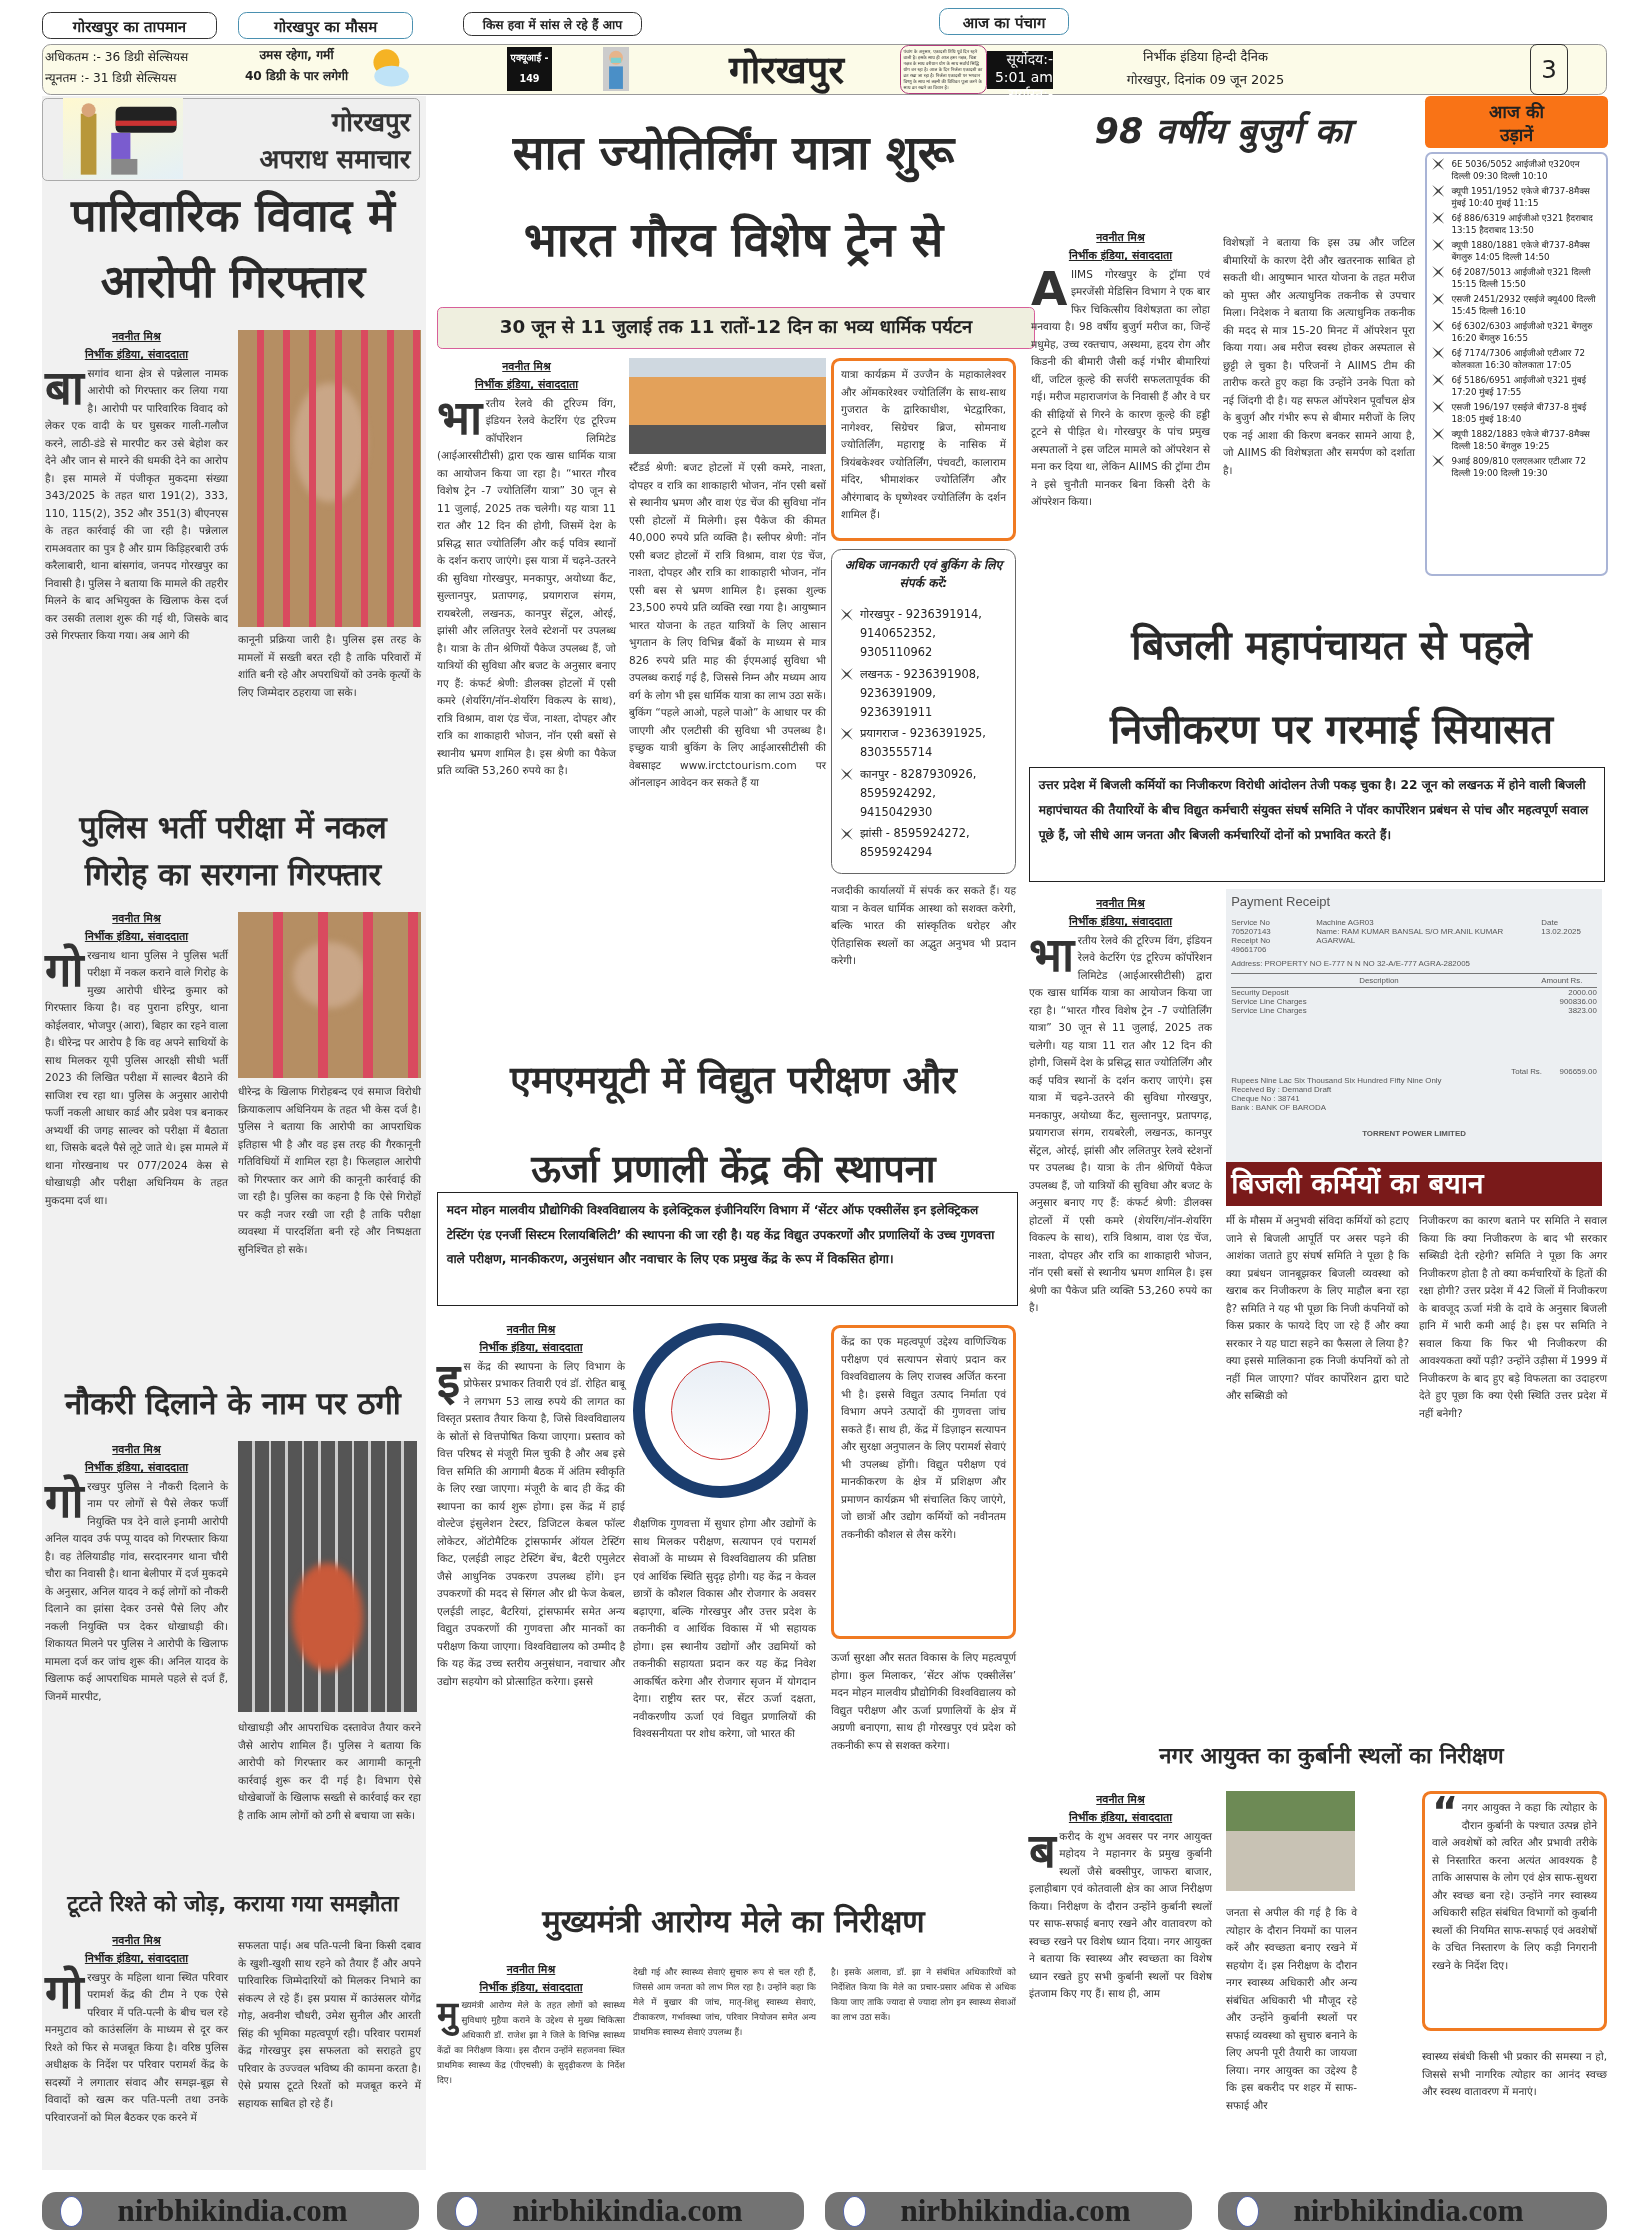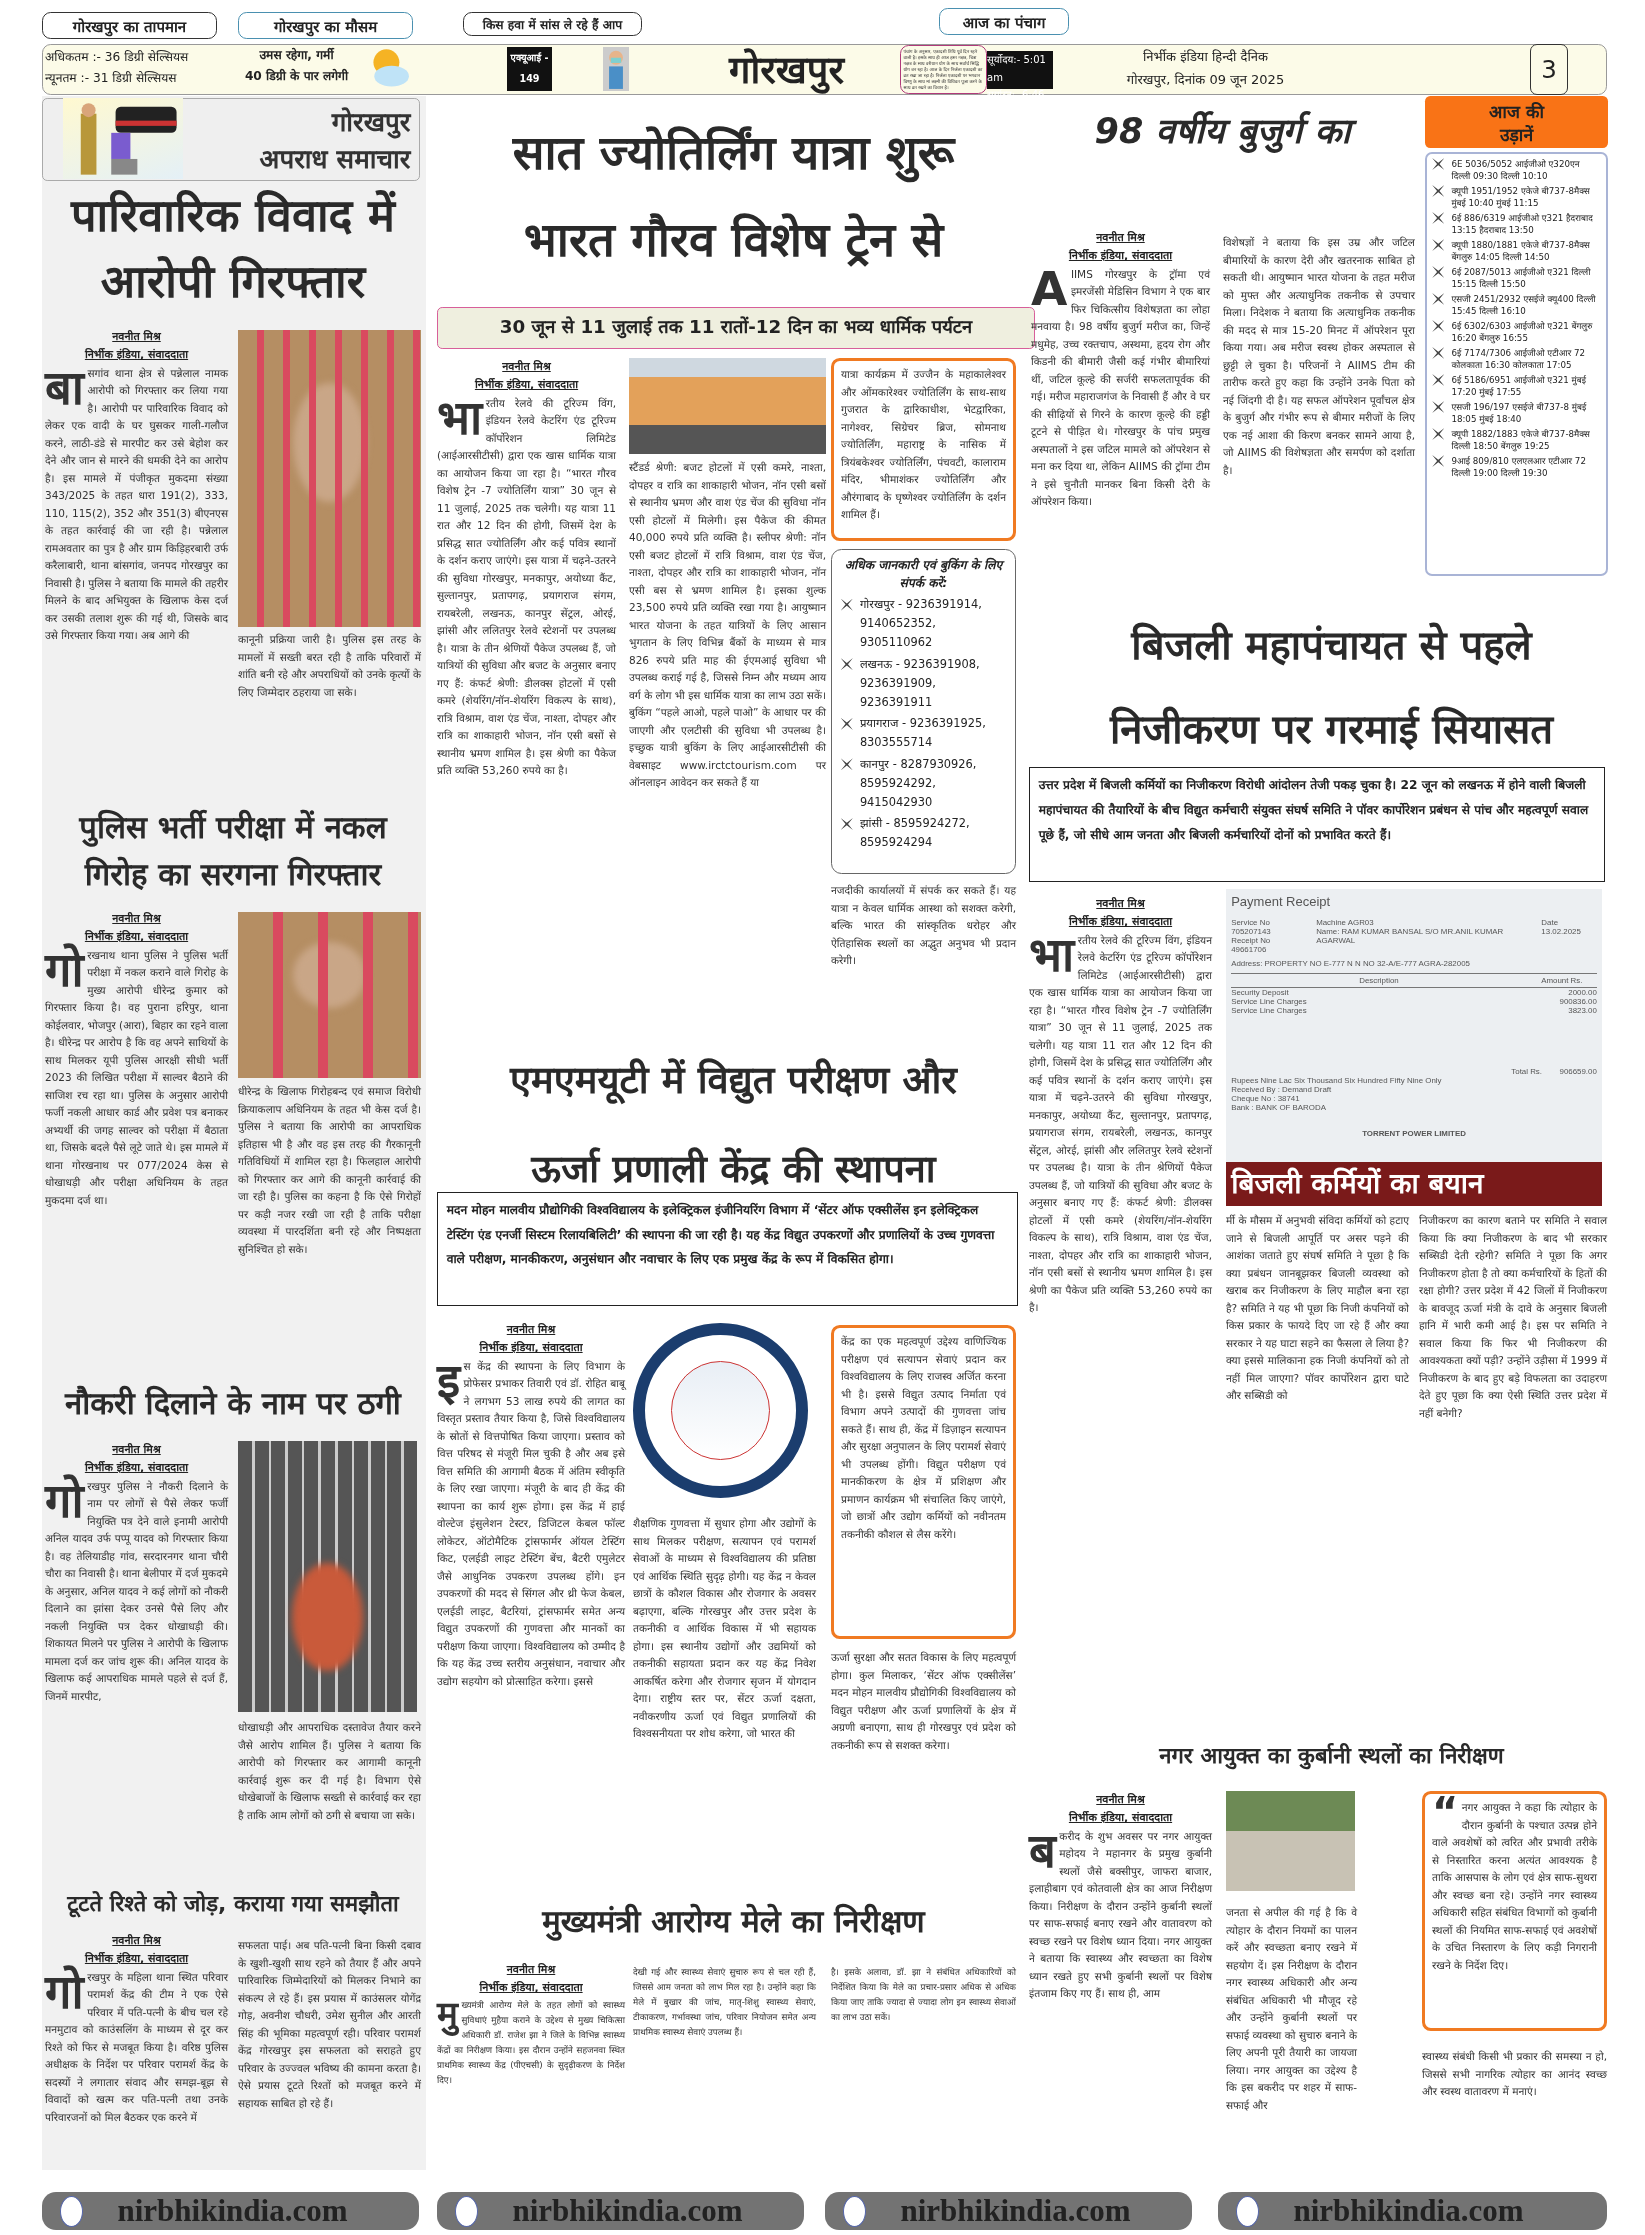--- a/index.html
+++ b/index.html
@@ -6,21 +6,21 @@
 body{width:1646px;height:2236px;background:#fff;font-family:"DejaVu Sans","Liberation Sans",sans-serif;color:#222;position:relative;overflow:hidden}
 .abs{position:absolute}
 .tag{position:absolute;border:1.7px solid #333;border-radius:8.7px;background:#fff;text-align:center;font-weight:bold;font-size:15px;padding:2.6px 7px}
 .topbar{position:absolute;left:42px;top:44px;width:1565px;height:51px;background:#fcfbe8;border:1.7px solid #999;border-radius:8.7px}
 .temp{position:absolute;left:45px;top:47px;font-size:12.2px;line-height:21px}
 .weather{position:absolute;left:231px;top:45px;font-size:12.2px;line-height:21px;text-align:center;font-weight:bold;width:131px}
 .sun{position:absolute;left:367px;top:45px;width:44px;height:45px}
 .aqi{position:absolute;left:507px;top:47px;width:45px;height:44px;background:#111;color:#fff;font-size:9.6px;text-align:center;line-height:21px;font-weight:bold}
 .city{position:absolute;left:729px;top:42px;font-size:38px;font-weight:bold;font-family:"DejaVu Serif",serif;color:#222}
 .panchang{position:absolute;left:900px;top:45px;width:87px;height:49px;border:1.7px solid #b03a7a;border-radius:8.7px;font-size:4.4px;line-height:6.1px;padding:2.6px;overflow:hidden;color:#333}
-.sunbox{position:absolute;left:987px;top:51px;width:66px;height:38px;background:#111;color:#fff;font-size:10px;line-height:17.5px;text-align:left}
+.sunbox{position:absolute;left:987px;top:51px;width:66px;height:38px;background:#111;color:#fff;font-size:14px;line-height:17.5px;text-align:right}
 .paper{position:absolute;left:1083px;top:45px;width:245px;text-align:center;font-size:13px;line-height:23px}
 .pageno{position:absolute;left:1530px;top:44px;width:38px;height:51px;border:1.7px solid #333;border-radius:7px;text-align:center;font-size:24.5px;line-height:49px;background:#fcfbe8}
 .col1{position:absolute;left:42px;top:96px;width:384px;height:2074px;background:#f1f1f1}
 .crimehead{position:absolute;left:42px;top:98px;width:378px;height:83px;border:0.9px solid #aaa;border-radius:5.2px;background:#efefef}
 .crimeimg{position:absolute;left:63px;top:98px;width:120px;height:81px;background:linear-gradient(160deg,#fff9d0,#e4f0f7)}
 .crimet{position:absolute;right:8.7px;top:5.2px;text-align:right;font-size:26px;font-weight:bold;color:#333;line-height:37px}
 h1,h2,h3{font-weight:bold;color:#2a2a2a}
 .h-big{font-size:45px;line-height:66px;text-align:center}
 .h-mid{font-size:31px;line-height:47px;text-align:center}
 .h-serif{font-family:"DejaVu Serif",serif}
@@ -166,21 +166,21 @@
   <div class="byline">नवनीत मिश्र</div>
   <div class="byline">निर्भीक इंडिया, संवाददाता</div>
   <div class="body"><span class="drop">भा</span><span>रतीय रेलवे की टूरिज्म विंग, इंडियन रेलवे केटरिंग एंड टूरिज्म कॉर्पोरेशन लिमिटेड (आईआरसीटीसी) द्वारा एक खास धार्मिक यात्रा का आयोजन किया जा रहा है। “भारत गौरव विशेष ट्रेन -7 ज्योतिर्लिंग यात्रा” 30 जून से 11 जुलाई, 2025 तक चलेगी। यह यात्रा 11 रात और 12 दिन की होगी, जिसमें देश के प्रसिद्ध सात ज्योतिर्लिंग और कई पवित्र स्थानों के दर्शन कराए जाएंगे। इस यात्रा में चढ़ने-उतरने की सुविधा गोरखपुर, मनकापुर, अयोध्या कैंट, सुल्तानपुर, प्रतापगढ़, प्रयागराज संगम, रायबरेली, लखनऊ, कानपुर सेंट्रल, ओरई, झांसी और ललितपुर रेलवे स्टेशनों पर उपलब्ध है। यात्रा के तीन श्रेणियों पैकेज उपलब्ध हैं, जो यात्रियों की सुविधा और बजट के अनुसार बनाए गए हैं: कंफर्ट श्रेणी: डीलक्स होटलों में एसी कमरे (शेयरिंग/नॉन-शेयरिंग विकल्प के साथ), रात्रि विश्राम, वाश एंड चेंज, नाश्ता, दोपहर और रात्रि का शाकाहारी भोजन, नॉन एसी बसों से स्थानीय भ्रमण शामिल है। इस श्रेणी का पैकेज प्रति व्यक्ति 53,260 रुपये का है।</span></div>
 </div>
 <div class="photo" style="left:629px;top:358px;width:197px;height:96px;background:linear-gradient(180deg,#cfd8e0 0 20%,#e3a15a 20% 70%,#555 70%)"></div>
 <div class="abs body" style="left:629px;top:459px;width:197px">स्टैंडर्ड श्रेणी: बजट होटलों में एसी कमरे, नाश्ता, दोपहर व रात्रि का शाकाहारी भोजन, नॉन एसी बसों से स्थानीय भ्रमण और वाश एंड चेंज की सुविधा नॉन एसी होटलों में मिलेगी। इस पैकेज की कीमत 40,000 रुपये प्रति व्यक्ति है। स्लीपर श्रेणी: नॉन एसी बजट होटलों में रात्रि विश्राम, वाश एंड चेंज, नाश्ता, दोपहर और रात्रि का शाकाहारी भोजन, नॉन एसी बस से भ्रमण शामिल है। इसका शुल्क 23,500 रुपये प्रति व्यक्ति रखा गया है। आयुष्मान भारत योजना के तहत यात्रियों के लिए आसान भुगतान के लिए विभिन्न बैंकों के माध्यम से मात्र 826 रुपये प्रति माह की ईएमआई सुविधा भी उपलब्ध कराई गई है, जिससे निम्न और मध्यम आय वर्ग के लोग भी इस धार्मिक यात्रा का लाभ उठा सकें। बुकिंग “पहले आओ, पहले पाओ” के आधार पर की जाएगी और एलटीसी की सुविधा भी उपलब्ध है। इच्छुक यात्री बुकिंग के लिए आईआरसीटीसी की वेबसाइट www.irctctourism.com पर ऑनलाइन आवेदन कर सकते हैं या</div>
 
 <div class="orangebox body" style="left:831px;top:358px;width:185px;height:183px;font-size:10.5px">यात्रा कार्यक्रम में उज्जैन के महाकालेश्वर और ओंमकारेश्वर ज्योतिर्लिंग के साथ-साथ गुजरात के द्वारिकाधीश, भेटद्वारिका, नागेश्वर, सिग्रेचर ब्रिज, सोमनाथ ज्योतिर्लिंग, महाराष्ट्र के नासिक में त्रियंबकेश्वर ज्योतिर्लिंग, पंचवटी, कालाराम मंदिर, भीमाशंकर ज्योतिर्लिंग और औरंगाबाद के घृष्णेश्वर ज्योतिर्लिंग के दर्शन शामिल हैं।</div>
 
 <div class="contact" style="left:831px;top:549px;width:185px;height:325px">
-  <div style="font-size:12.2px;font-weight:bold;font-style:italic;text-align:center;line-height:17.5px;margin-bottom:3px">अधिक जानकारी एवं बुकिंग के लिए संपर्क करें:</div>
+  <div style="font-size:12.2px;font-weight:bold;font-style:italic;text-align:center;line-height:17.5px;margin-bottom:13px">अधिक जानकारी एवं बुकिंग के लिए संपर्क करें:</div>
   <div id="contacts">
       <div class="fl-item" style="font-size: 11.4px; line-height: 19px;">
         <span class="fl-icon" style="margin-top:3.5px"></span>
         <span><span>गोरखपुर</span> - <span>9236391914, 9140652352, 9305110962</span></span>
       </div>
       <div class="fl-item" style="font-size: 11.4px; line-height: 19px;">
         <span class="fl-icon" style="margin-top:3.5px"></span>
         <span><span>लखनऊ</span> - <span>9236391908, 9236391909, 9236391911</span></span>
       </div>
       <div class="fl-item" style="font-size: 11.4px; line-height: 19px;">

